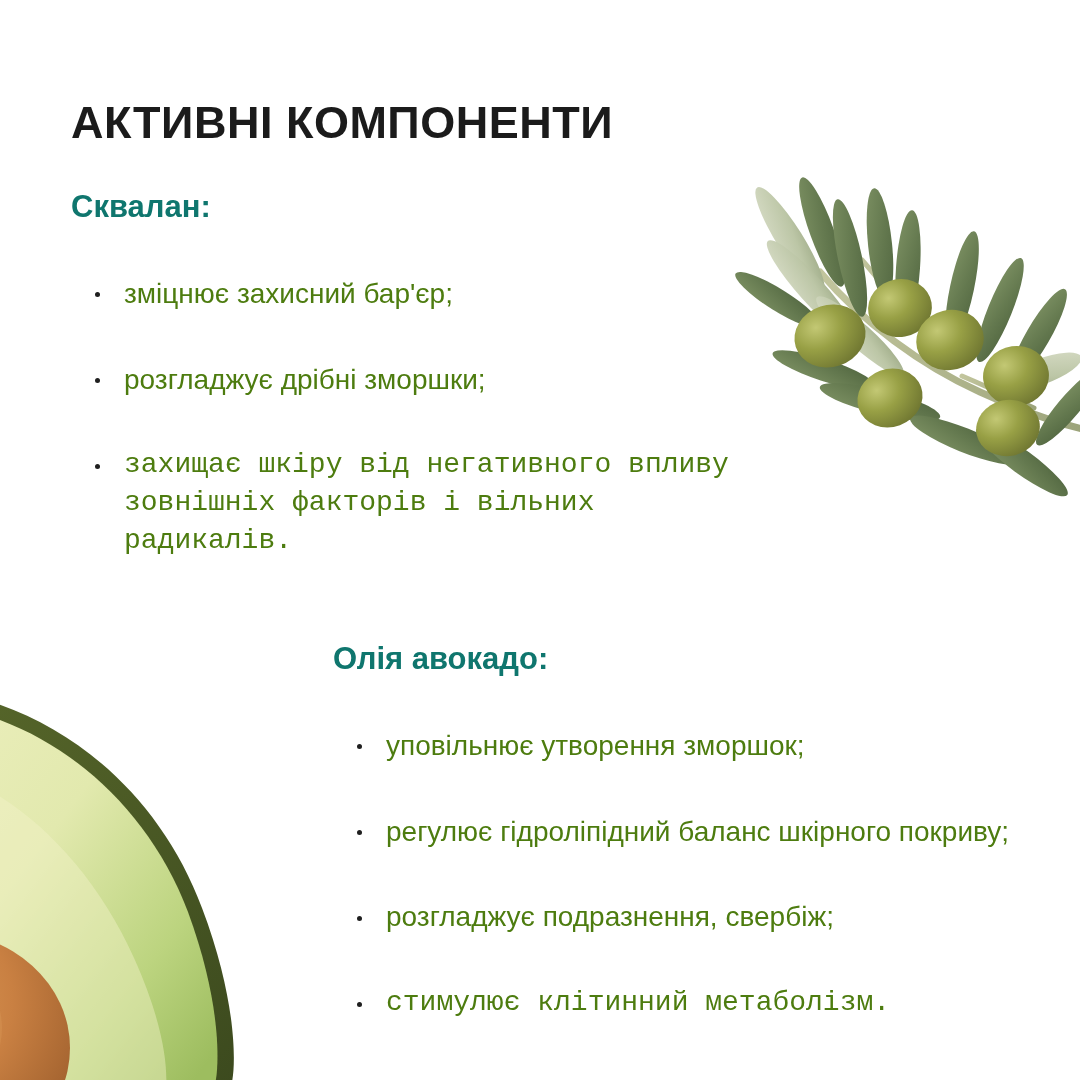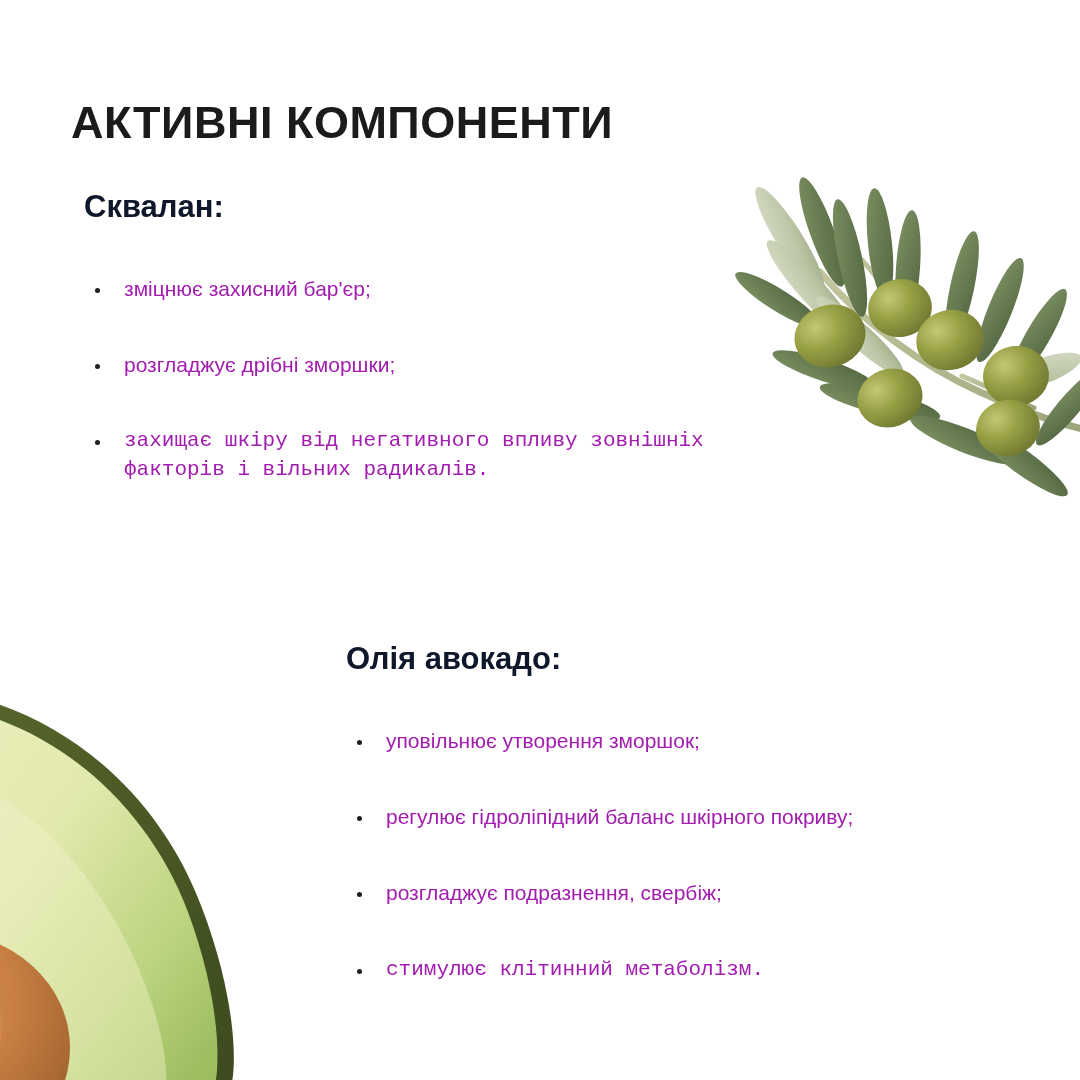--- a/index.html
+++ b/index.html
@@ -45,35 +45,35 @@
     width: 660px;
   }
   .section-avocado {
     left: 333px;
     top: 640px;
     width: 700px;
   }
   .section-heading {
     font-size: 31px;
     font-weight: 700;
-    color: #0f172a;
+    color: #0f766e;
     line-height: 1.25;
-    margin: 0 0 14px 13px;
+    margin: 0 0 14px 0;
   }
   .bullet-list {
     list-style: none;
     margin: 0;
     padding: 0;
   }
   .bullet-item {
     position: relative;
     padding-left: 53px;
-    font-size: 21px;
+    font-size: 28px;
     font-weight: 400;
-    color: #a21caf;
+    color: #4d7c0f;
     line-height: 1.35;
     margin-bottom: 12px;
     margin-top: 48px;
   }
   .bullet-item:last-child { margin-bottom: 0; font-family: Liberation Mono, monospace; }
   .bullet-dot {
     position: absolute;
     left: 24px;
     top: 0.62em;
     width: 5px;

